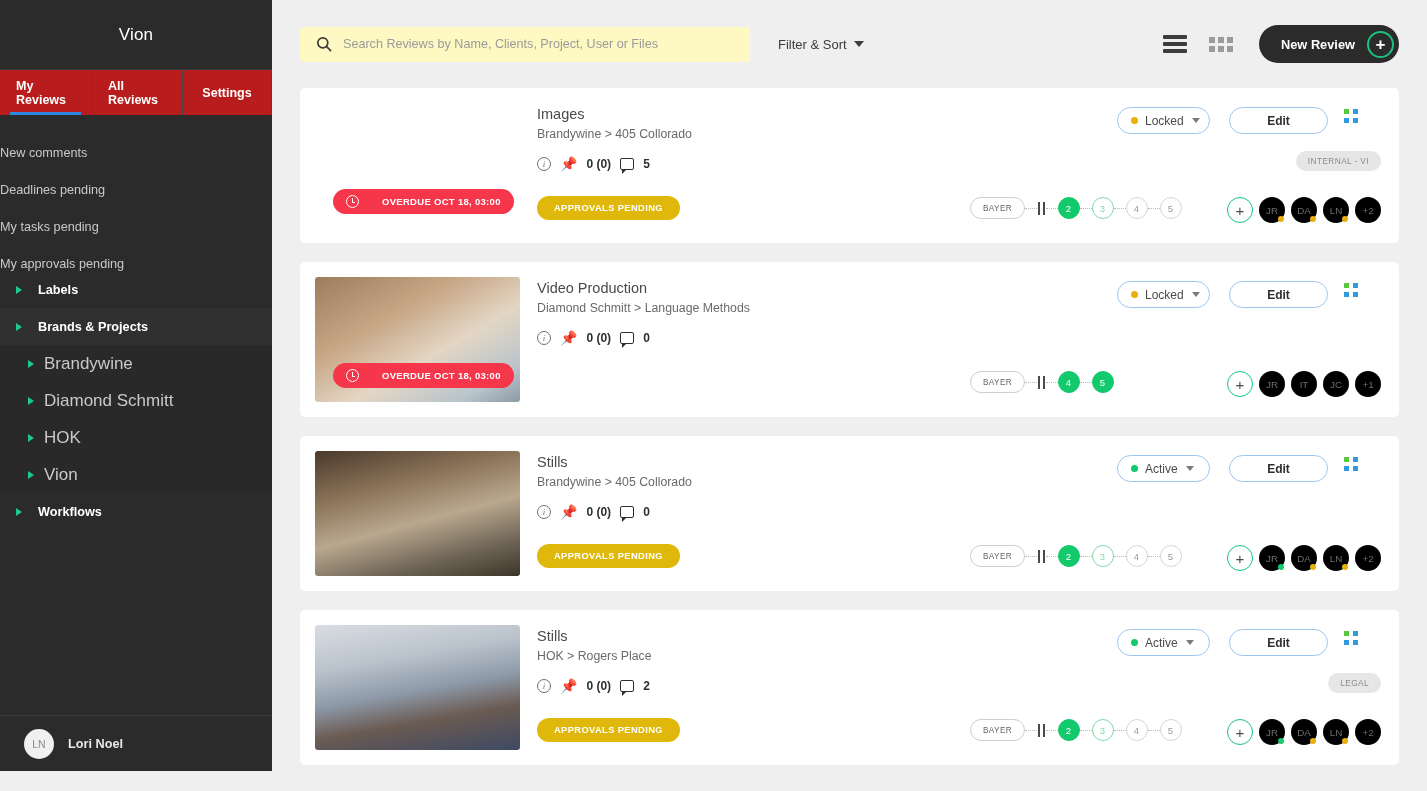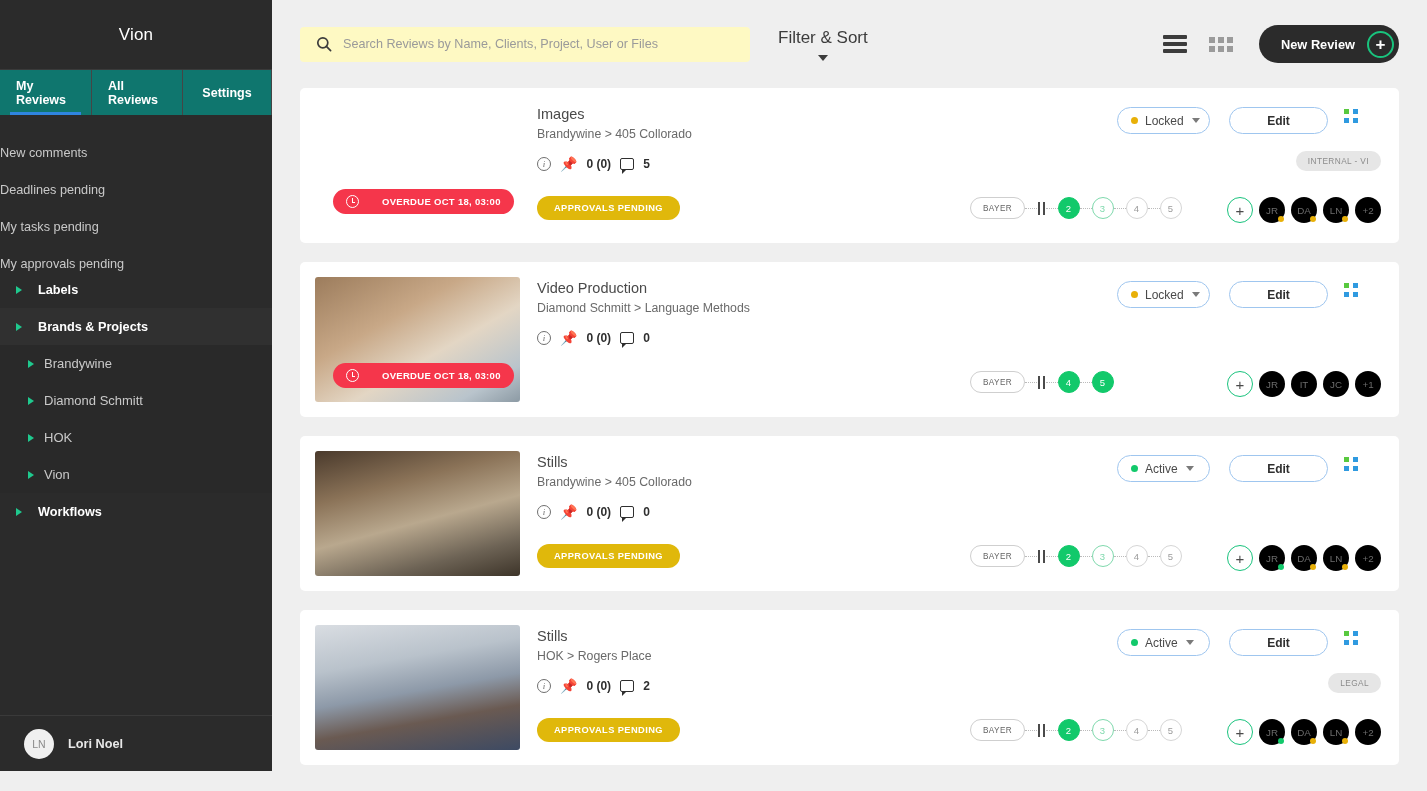--- a/index.html
+++ b/index.html
@@ -21,21 +21,21 @@
     flex: none;
   }
   .brand {
     height: 70px; flex: none;
     display: flex; align-items: center; justify-content: center;
     background: #2b2b2b;
     border-bottom: 1px solid #3a3a3a;
   }
   .brand-title { font-size: 17px; color: #ffffff; font-weight: 400; letter-spacing: .2px; }
 
-  .tabs { display: flex; height: 45px; flex: none; background: #0f766e; }
+  .tabs { display: flex; height: 45px; flex: none; background: #b91c1c; }
   .tab {
     flex: none; display: flex; align-items: center; justify-content: center;
     font-size: 12.5px; font-weight: bold; color: #ffffff;
     border-right: 1px solid #454545; position: relative;
     padding: 0 16px; cursor: pointer;
   }
   .tab.active::after {
     content: ""; position: absolute; left: 10px; right: 10px; bottom: 0;
     height: 3px; background: #2f85e0;
   }
@@ -46,21 +46,21 @@
     font-size: 12.7px; color: #c9c9c9; cursor: pointer;
   }
   .nav-group {
     height: 37px; display: flex; align-items: center; gap: 16px;
     padding-left: 16px; font-size: 12.7px; color: #ffffff;
     font-weight: bold; cursor: pointer; background: #303030;
   }
   .nav-group.plain { background: transparent; }
   .nav-sub {
     height: 37px; display: flex; align-items: center; gap: 10px;
-    padding-left: 28px; font-size: 13px; color: #c9c9c9; cursor: pointer;
+    padding-left: 28px; font-size: 17px; color: #c9c9c9; cursor: pointer;
   }
   .caret {
     width: 0; height: 0; flex: none;
     border-left: 6px solid #1fc98e;
     border-top: 4px solid transparent;
     border-bottom: 4px solid transparent;
   }
   .sub-block { background: #292929; }
   .profile {
     height: 56px; flex: none; display: flex; align-items: center; gap: 14px;
@@ -83,22 +83,22 @@
   .search-box {
     width: 450px; height: 35px; background: #fef9c3; border-radius: 4px;
     display: flex; align-items: center; gap: 11px; padding: 0 16px; flex: none;
   }
   .search-input {
     border: none; outline: none; background: transparent; flex: 1 1 auto;
     font-family: "Liberation Sans", sans-serif; font-size: 12.6px; color: #555;
   }
   .search-input::placeholder { color: #9a9a9a; }
   .filter-sort {
-    margin-left: 28px; font-size: 17px; color: #3c3c3c; cursor: pointer;
-    display: flex; align-items: center; gap: 7px; flex-direction: column;
+    margin-left: 28px; font-size: 13px; color: #3c3c3c; cursor: pointer;
+    display: flex; align-items: center; gap: 7px;
   }
   .tri-down {
     width: 0; height: 0; border-left: 5px solid transparent;
     border-right: 5px solid transparent; border-top: 6px solid #3c3c3c;
   }
   .toolbar-spacer { flex: 1 1 auto; }
   .view-icon { margin-right: 22px; cursor: pointer; display: flex; flex-direction: column; gap: 3px; }
   .view-icon .bar { width: 24px; height: 4px; background: #3c3c3c; border-radius: 1px; }
   .grid-icon { margin-right: 26px; cursor: pointer; display: grid; grid-template-columns: repeat(3, 6px); gap: 3px; }
   .grid-icon i { width: 6px; height: 6px; background: #9b9b9b; display: block; }

